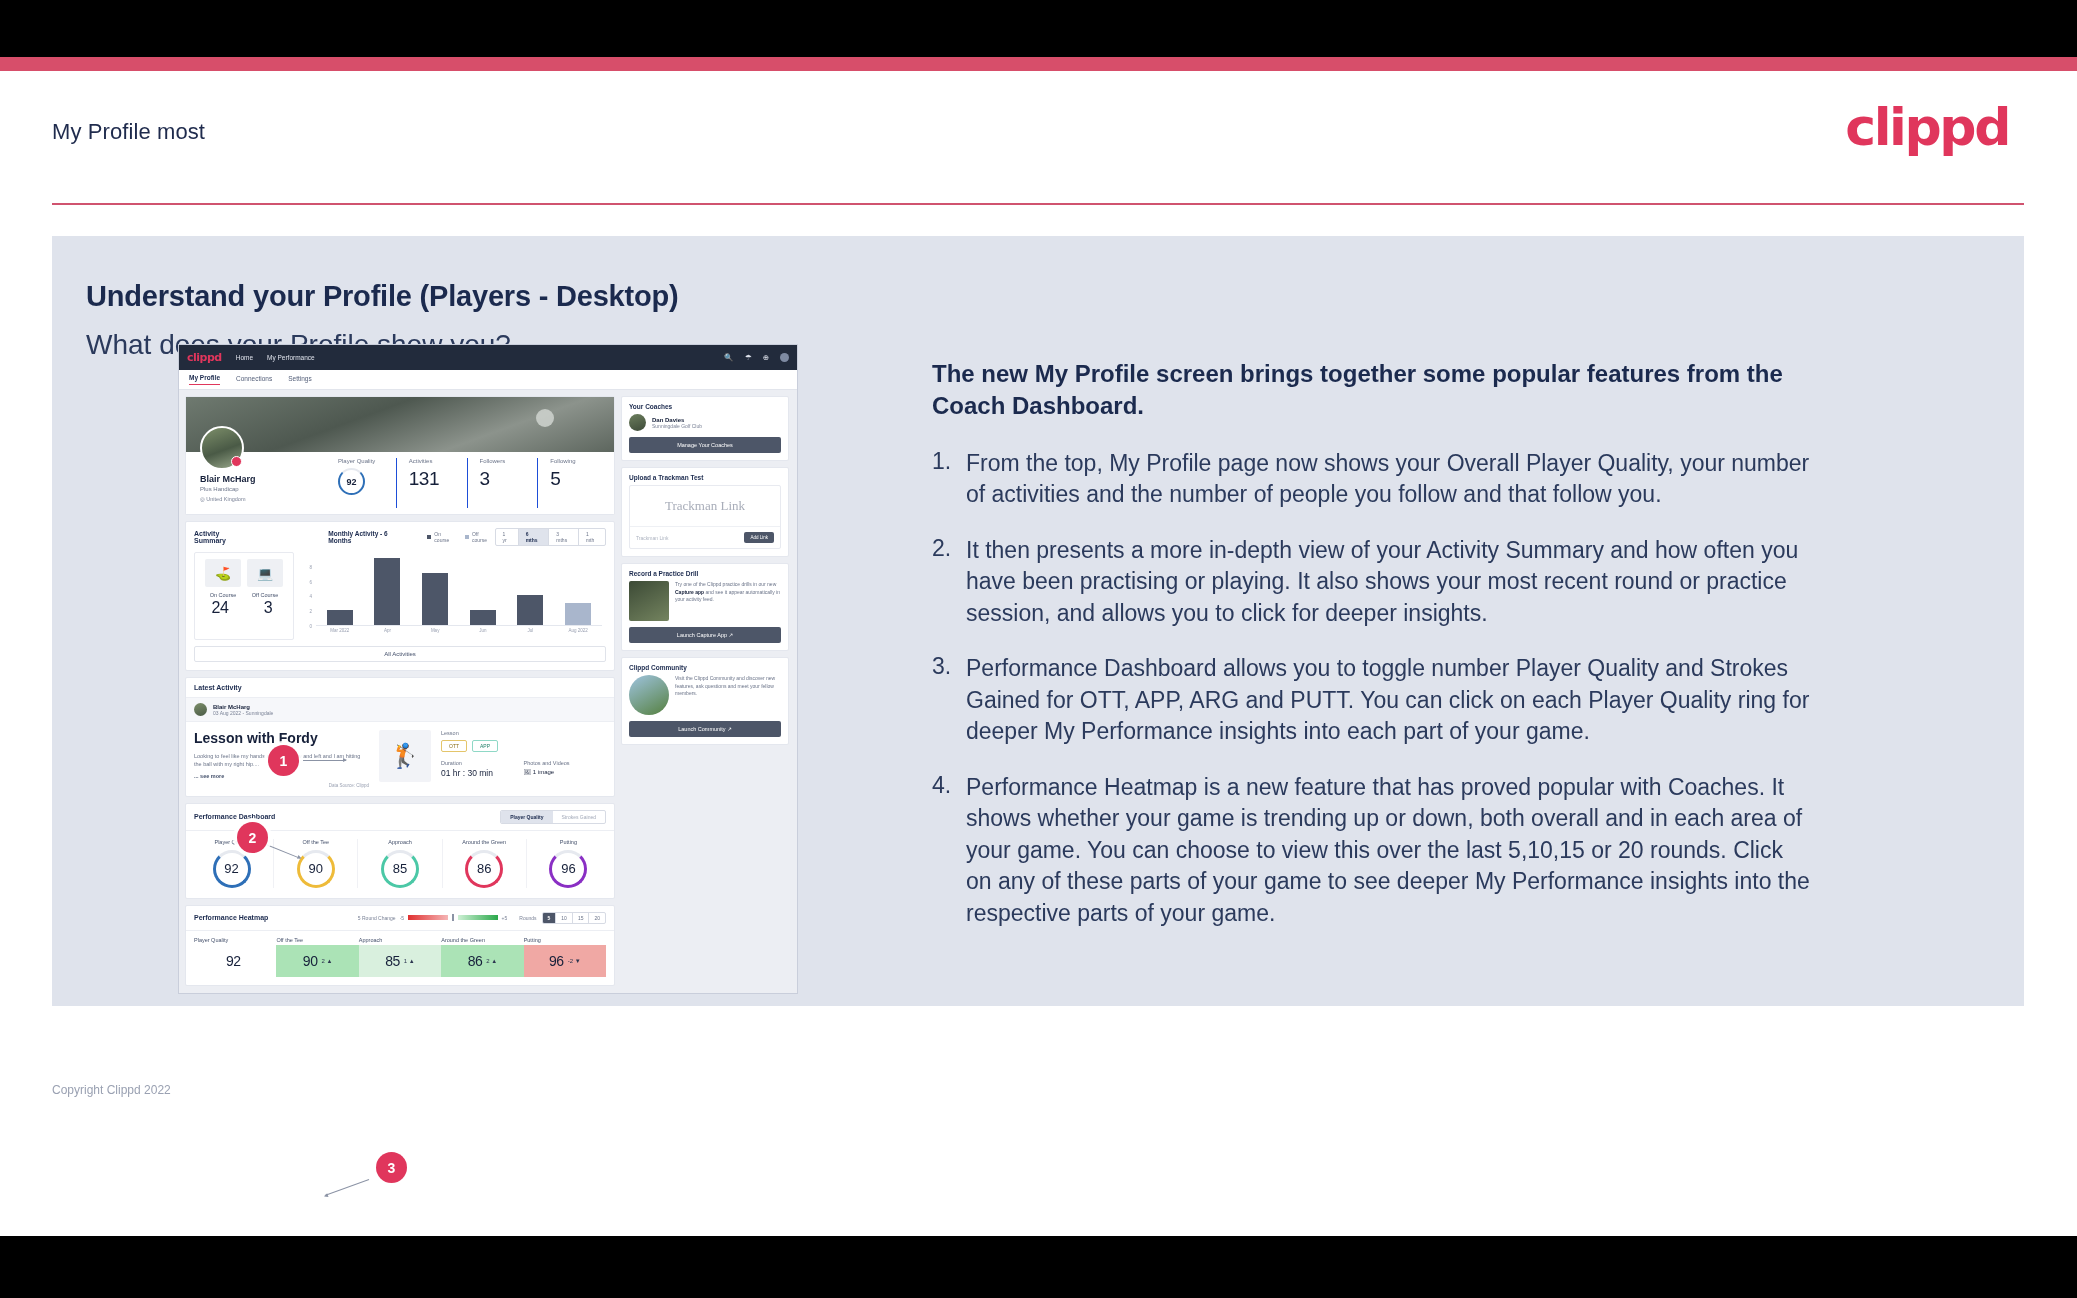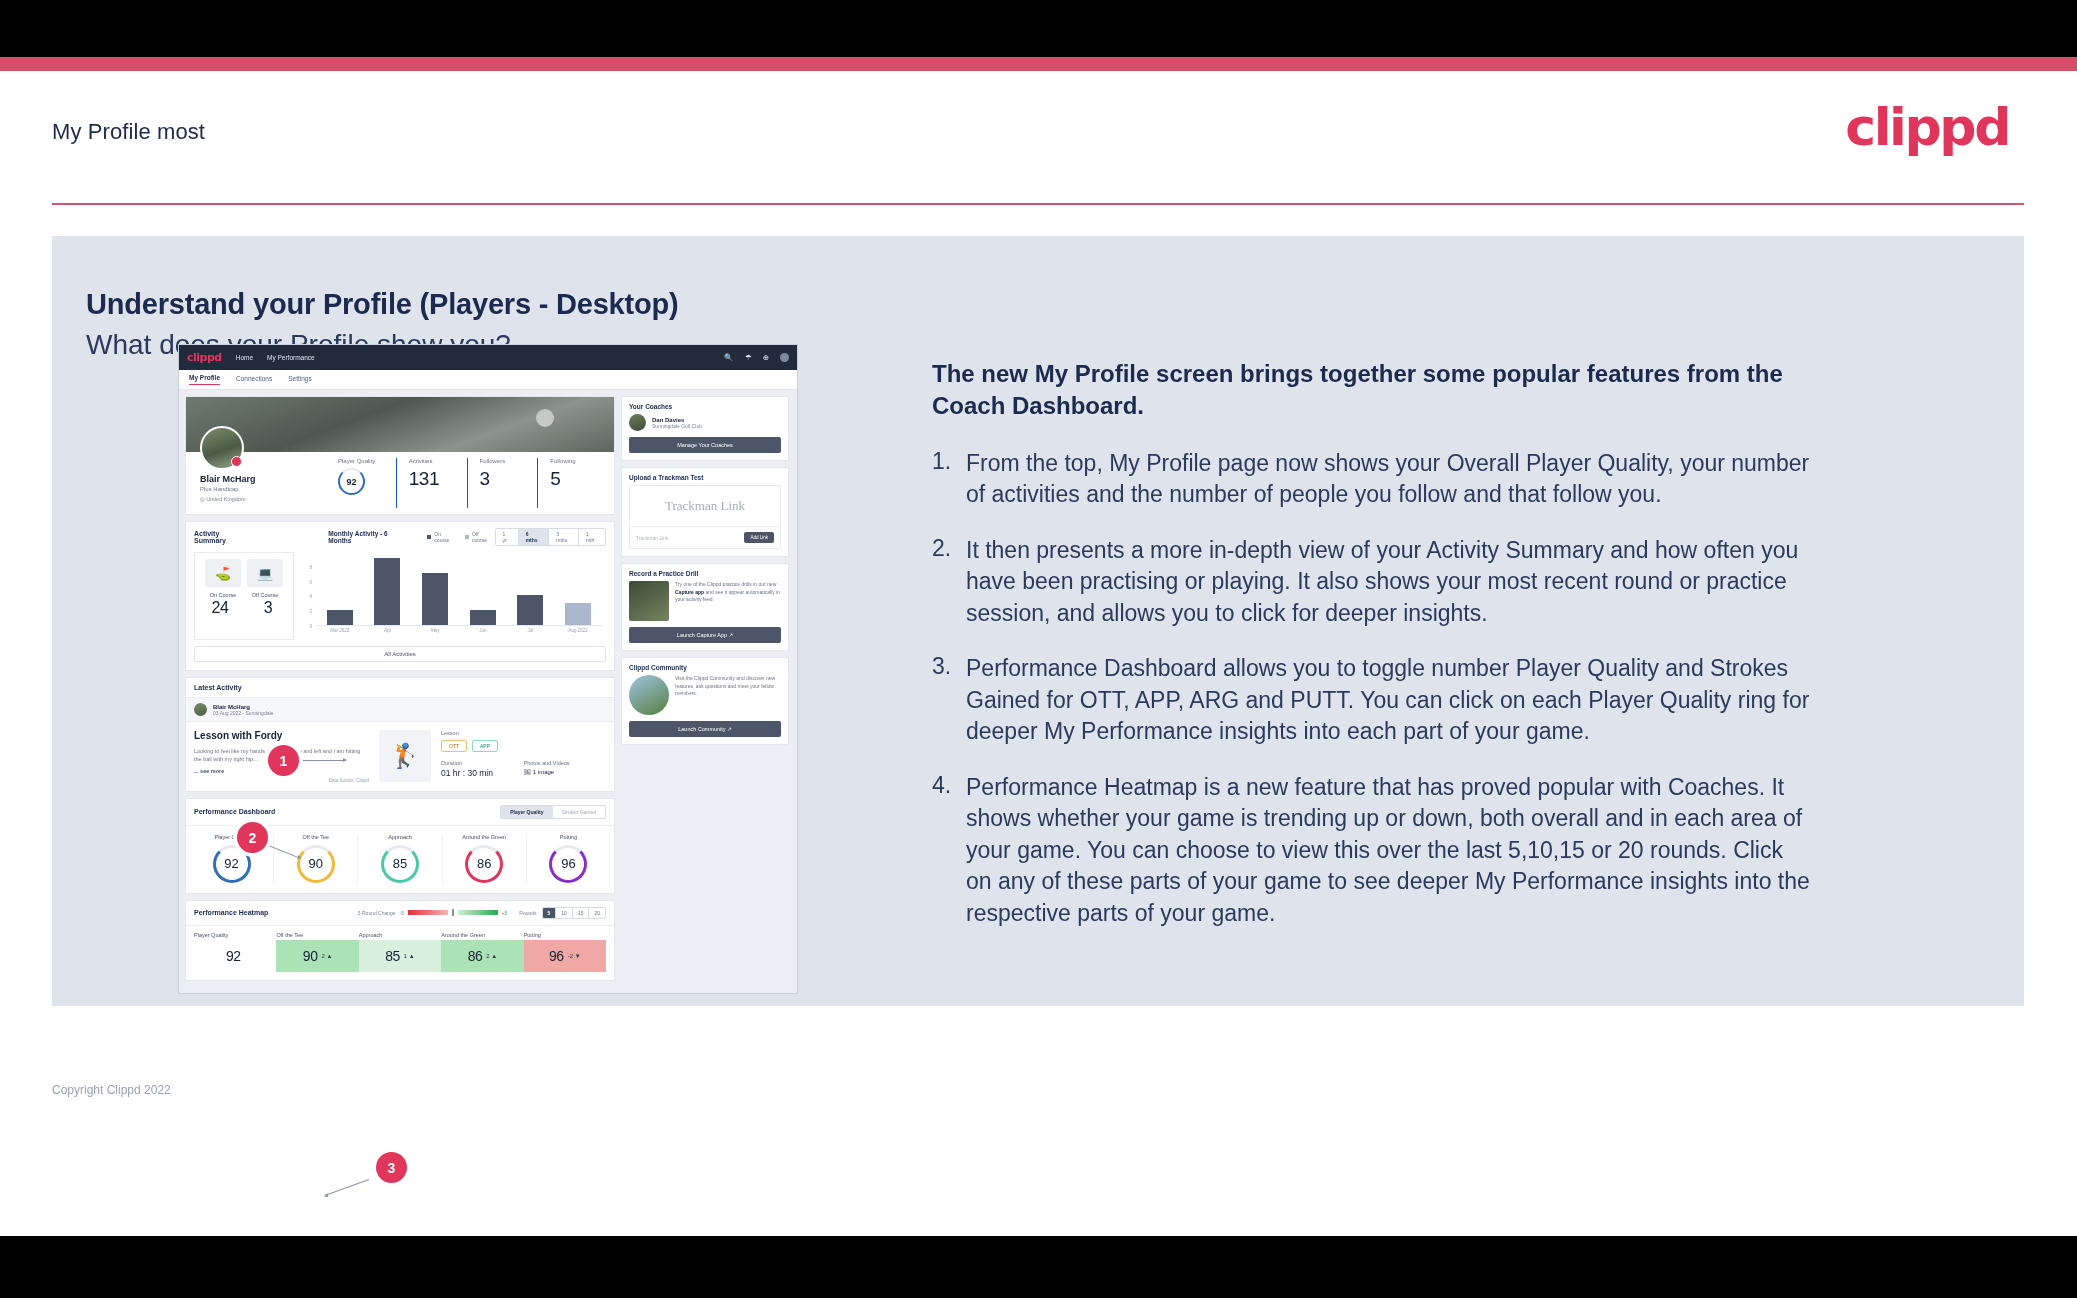--- a/index.html
+++ b/index.html
@@ -36,21 +36,21 @@
     background:#d0536f;
   }
 
   
   .panel {
     position:absolute; left:52px; top:165px; width:1972px; height:770px;
     background:#dfe3ec;
   }
 
   .head-main {
-    position:absolute; left:34px; top:52px;
+    position:absolute; left:34px; top:44px;
     font-size:29px; font-weight:700; color:#1b2a4e; letter-spacing:-.2px;
   }
   .head-sub {
     position:absolute; left:34px; top:93px;
     font-size:28px; font-weight:400; color:#2b3a5c;
   }
 
   
   .copy { position:absolute; left:880px; top:122px; width:880px; }
   .copy-lead {
@@ -163,21 +163,21 @@
   .la-hd { padding:6px 8px; font-size:7px; font-weight:700; color:#1b2a4e;
            border-bottom:1px solid #eceef3; }
   .la-user { display:flex; align-items:center; gap:6px; padding:5px 8px;
              background:#f6f7fa; border-bottom:1px solid #eceef3; }
   .la-av { width:13px; height:13px; border-radius:50%;
            background:linear-gradient(160deg,#7d8f6a,#4a5a46); }
   .la-n { font-size:6px; font-weight:700; color:#16203a; }
   .la-d { font-size:5px; color:#7b8397; }
   .la-body { display:flex; padding:8px; gap:10px; }
   .la-left { width:175px; }
-  .la-title { font-size:10px; font-weight:700; color:#16203a; margin-bottom:6px; }
+  .la-title { font-size:14px; font-weight:700; color:#16203a; margin-bottom:6px; }
   .la-desc { font-size:5.5px; color:#6b7489; line-height:1.5; }
   .la-more { font-size:5.5px; color:#44506b; font-weight:700; margin-top:4px; }
   .la-src { font-size:4.5px; color:#9aa1b2; text-align:right; margin-top:4px; }
   .la-img { width:52px; height:52px; background:#f2f3f7; border-radius:2px;
             display:flex; align-items:center; justify-content:center; font-size:24px; color:#5a6378; }
   .la-right { flex:1; }
   .la-k { font-size:5.5px; color:#6b7489; }
   .la-tags { display:flex; gap:5px; margin:4px 0 8px; }
   .tg { font-size:5px; padding:2px 7px; border-radius:2px; }
   .tg.ott { border:1px solid #e4c56a; color:#8a6d17; }

